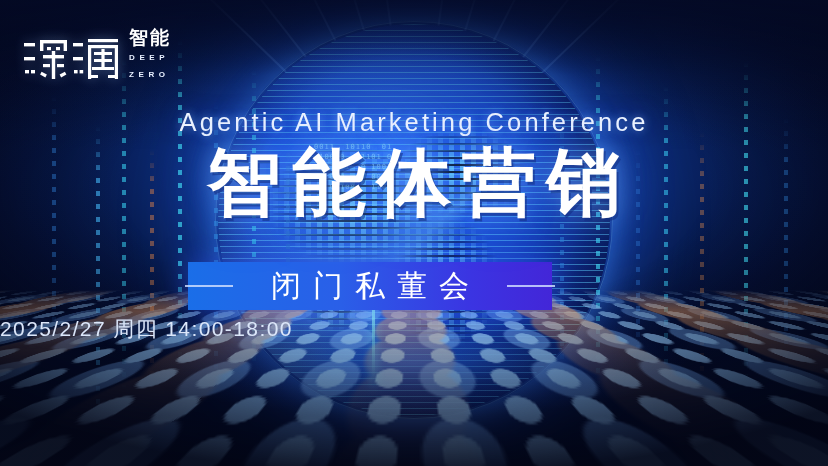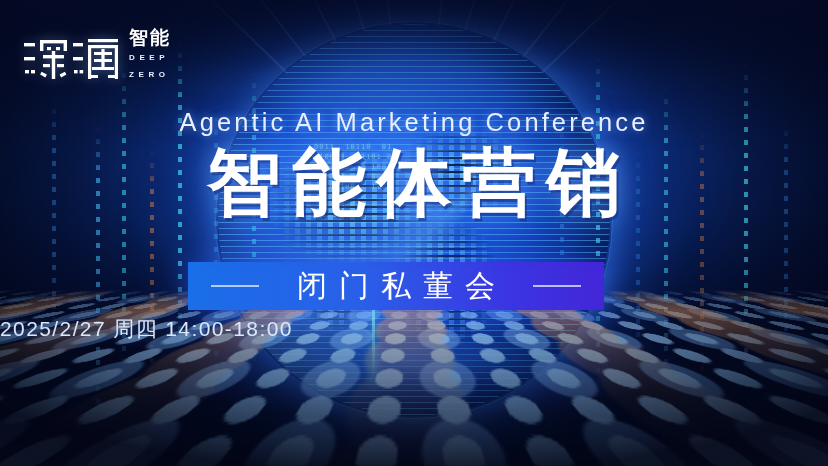--- a/index.html
+++ b/index.html
@@ -257,21 +257,21 @@
     text-shadow:
       2px 3px 0 rgba(18,46,130,0.55),
       0 0 26px rgba(120,180,255,0.55),
       0 0 56px rgba(50,110,240,0.45);
   }
 
   .banner {
     position: absolute;
     left: 188px;
     top: 262px;
-    width: 416px;
+    width: 364px;
     height: 48px;
     background: linear-gradient(to right, #1a6ee8 0%, #2a5fe8 42%, #3b34e2 78%, #4326d8 100%);
     box-shadow: 0 0 28px rgba(45,80,230,0.55);
     display: flex;
     align-items: center;
     justify-content: center;
     gap: 26px;
   }
   .banner-dash {
     width: 48px;

